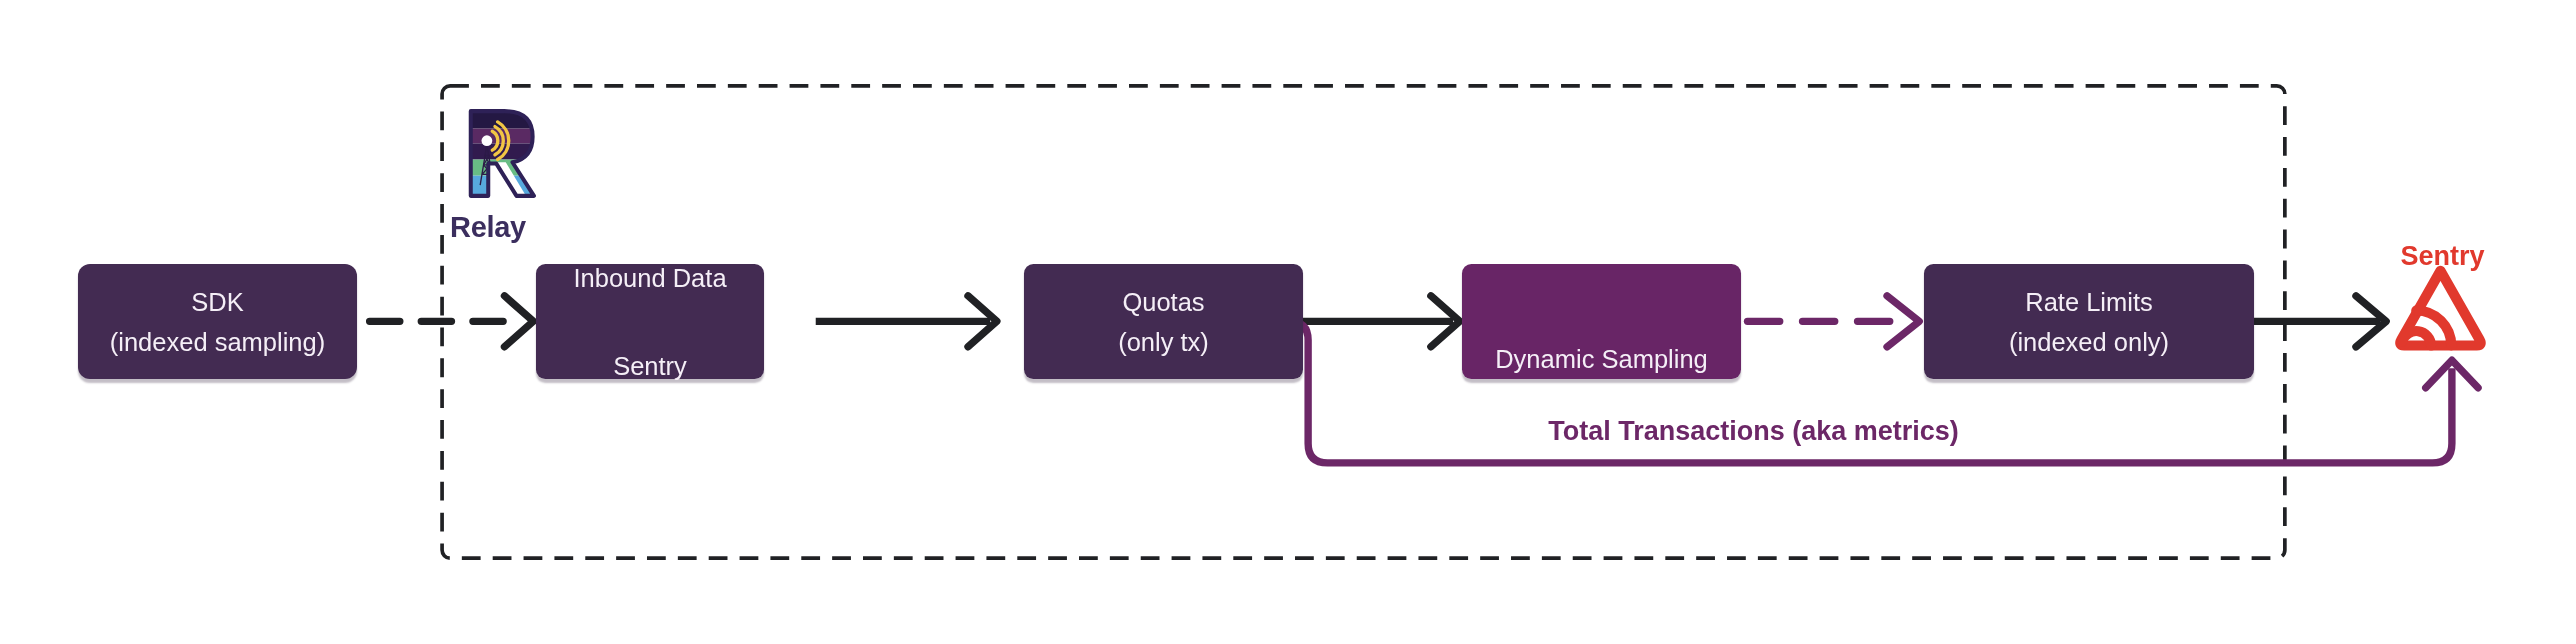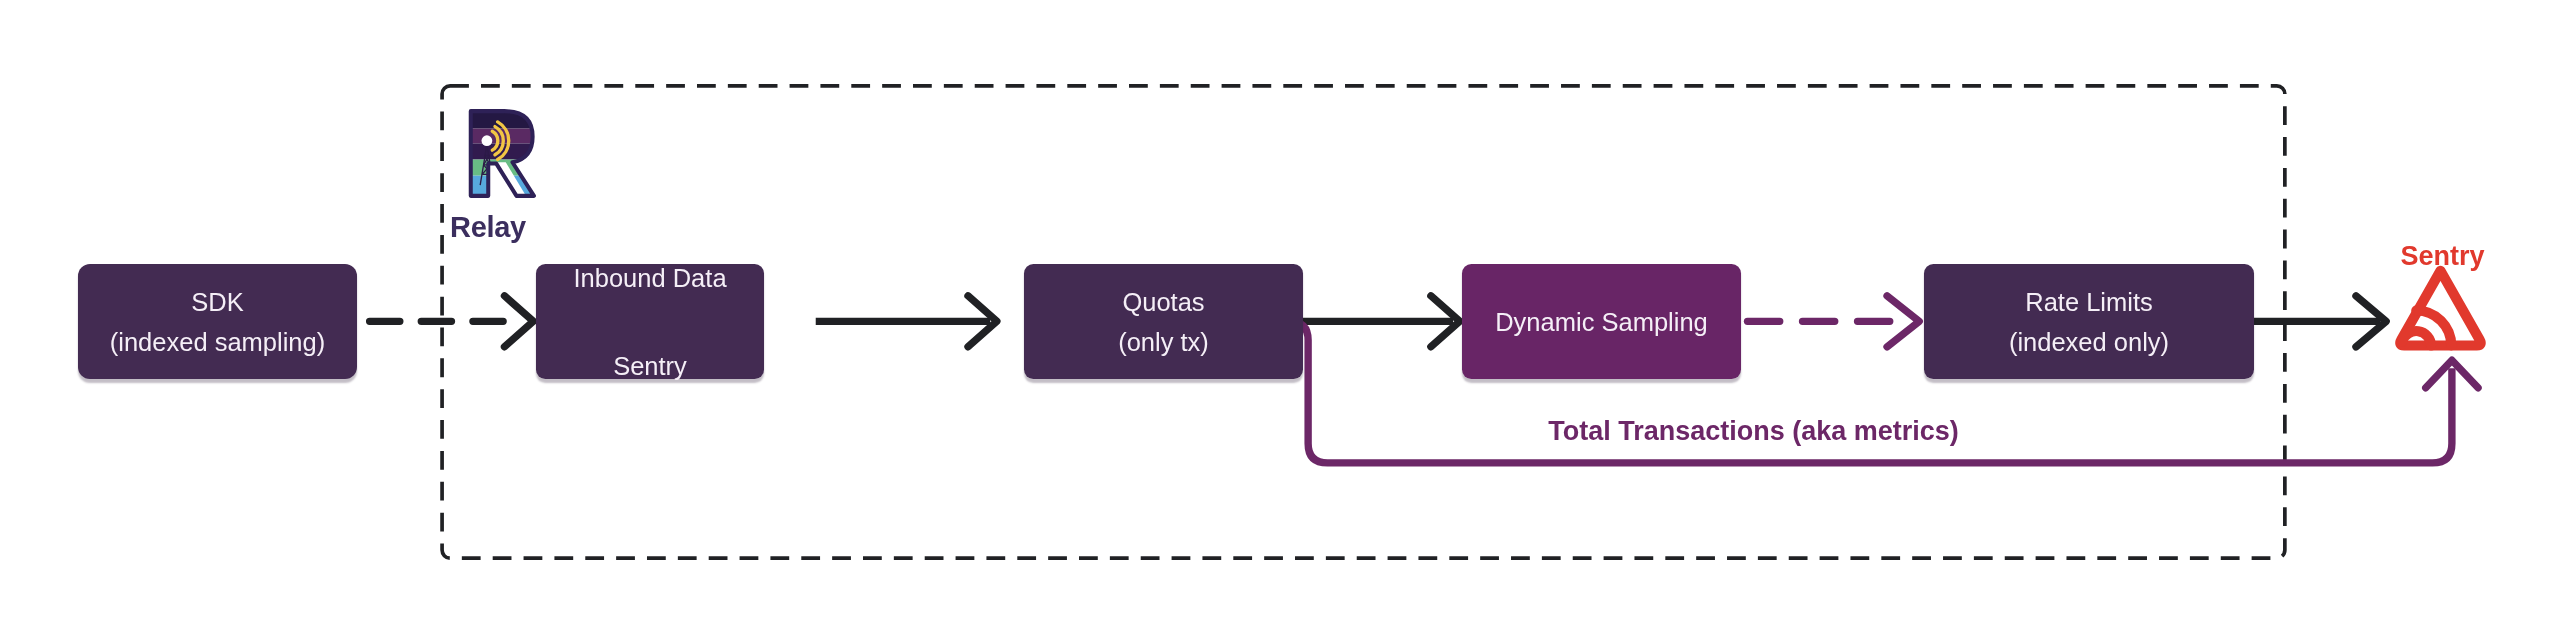--- a/index.html
+++ b/index.html
@@ -20,21 +20,21 @@
     font-size:25.5px;line-height:40px;font-weight:500;
     text-align:center;
     box-shadow:0 3.4px 2px rgba(40,20,50,0.28);
     z-index:2;
   }
   .node-dark{background:#432B52;}
   .node-plum{background:#682566;}
   #node-sdk{left:78px;border-radius:12px;}
   #node-inbound{left:536px;width:228px;gap:48px;}
   #node-quotas{left:1024px;}
-  #node-dynamic{left:1462px;}
+  #node-dynamic{left:1462px;justify-content:flex-end;}
   #node-rate{left:1924px;width:330px;}
   .float-label{position:absolute;z-index:3;font-weight:700;}
   #relay-label{left:450px;top:211px;font-size:29px;color:#3B2E5E;letter-spacing:-0.3px;}
   #sentry-label{left:2342px;top:241px;width:201px;text-align:center;font-size:27px;color:#E1392D;}
   #metrics-label{left:1502px;top:416px;width:503px;text-align:center;font-size:27px;color:#6C2767;}
   #relay-logo{position:absolute;left:460px;top:105px;width:78px;height:97px;z-index:3;}
   #sentry-logo{position:absolute;left:2392px;top:262px;width:101px;height:93px;z-index:3;}
 </style>
 </head>
 <body>

